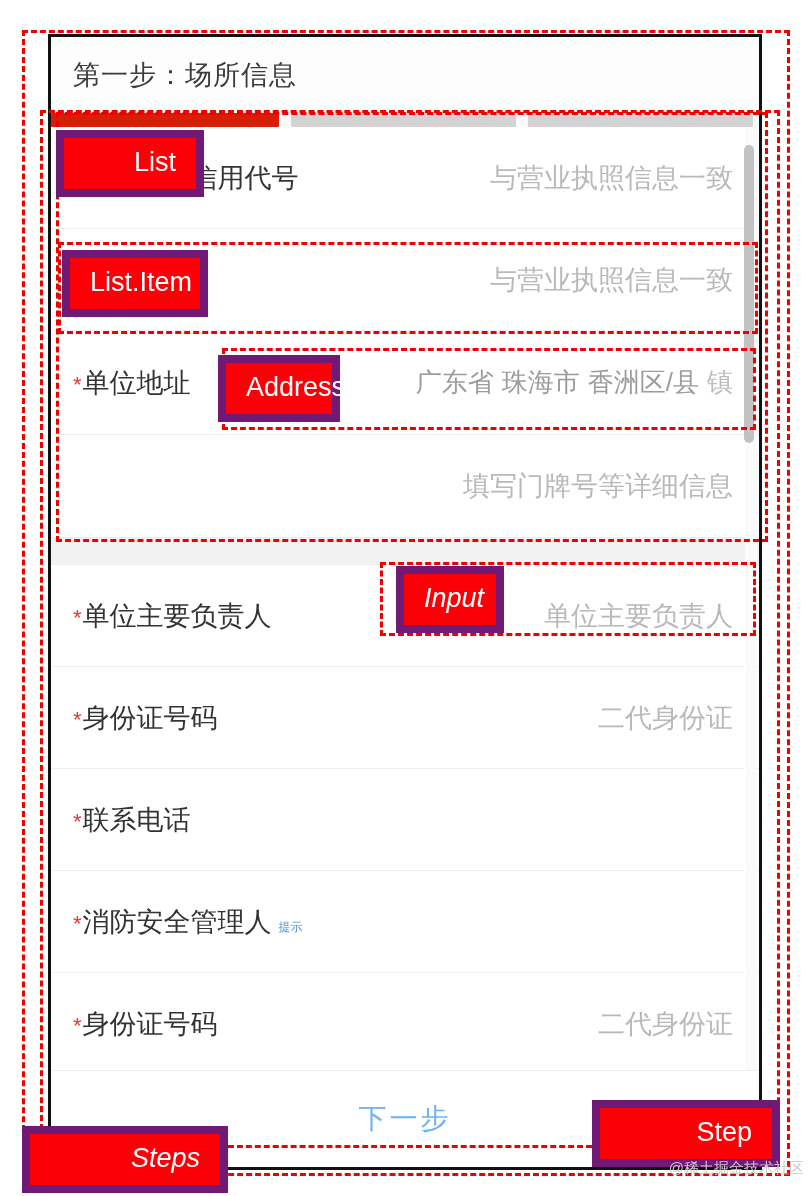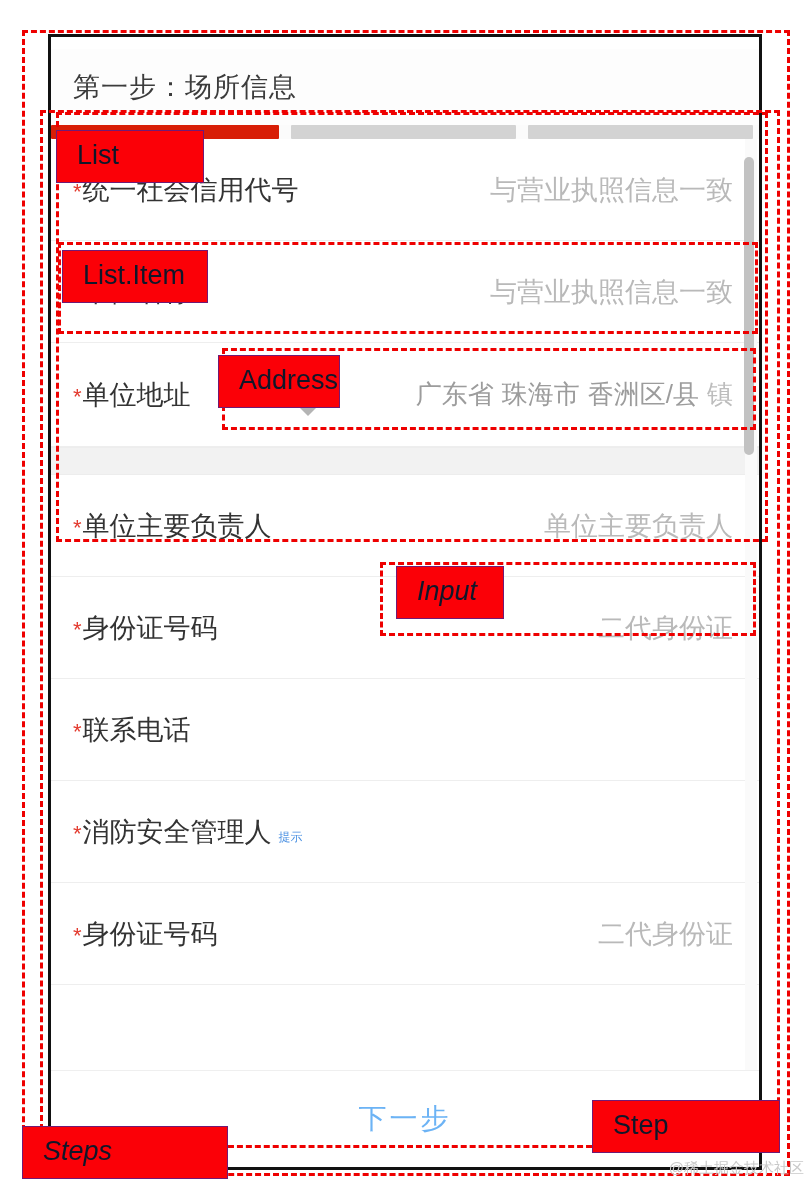--- a/index.html
+++ b/index.html
@@ -32,21 +32,20 @@
   
   #page-title {
     height: 76px;
     line-height: 76px;
     padding-left: 22px;
     font-size: 27px;
     color: #3c3c3c;
     letter-spacing: 1px;
     background: #fdfdfd;
     box-sizing: border-box;
-    margin-top: 12px;
   }
 
   
   #steps-bar {
     display: flex;
     gap: 12px;
     height: 14px;
     padding: 0 6px 0 0;
     background: #fbfbfb;
     align-items: center;
@@ -175,28 +174,28 @@
   
   .anno-box {
     position: absolute;
     border: 3px dashed #ee0000;
     box-sizing: border-box;
     pointer-events: none;
   }
   .anno-tag {
     position: absolute;
     background: #fb0007;
-    color: #0f172a;
+    color: #ffffff;
     font-size: 27px;
     line-height: 1;
     padding: 11px 20px 13px;
     white-space: nowrap;
     box-sizing: border-box;
-    border: 1px solid #701a75;
-    text-align: left;
+    border: 8px solid #701a75;
+    text-align: right;
   }
 
   #watermark {
     position: absolute;
     right: 8px;
     bottom: 18px;
     font-size: 15px;
     color: #c9c9c9;
     white-space: nowrap;
   }
@@ -241,20 +240,23 @@
         </span>
         <span class="caret-down"></span>
         <span class="addr-picker">
           <span class="seg">广东省</span>
           <span class="seg">珠海市</span>
           <span class="seg">香洲区/县</span>
           <span class="seg faded">镇</span>
         </span>
       </div>
 
+      <div class="field-row no-border">
+        <span class="field-value">填写门牌号等详细信息</span>
+      </div>
     </div>
 
     <div class="group-gap"></div>
 
     <div class="field-group">
 
       <div class="field-row">
         <span class="field-label">
           <span class="req-star">*</span>
           <span>单位主要负责人</span>

